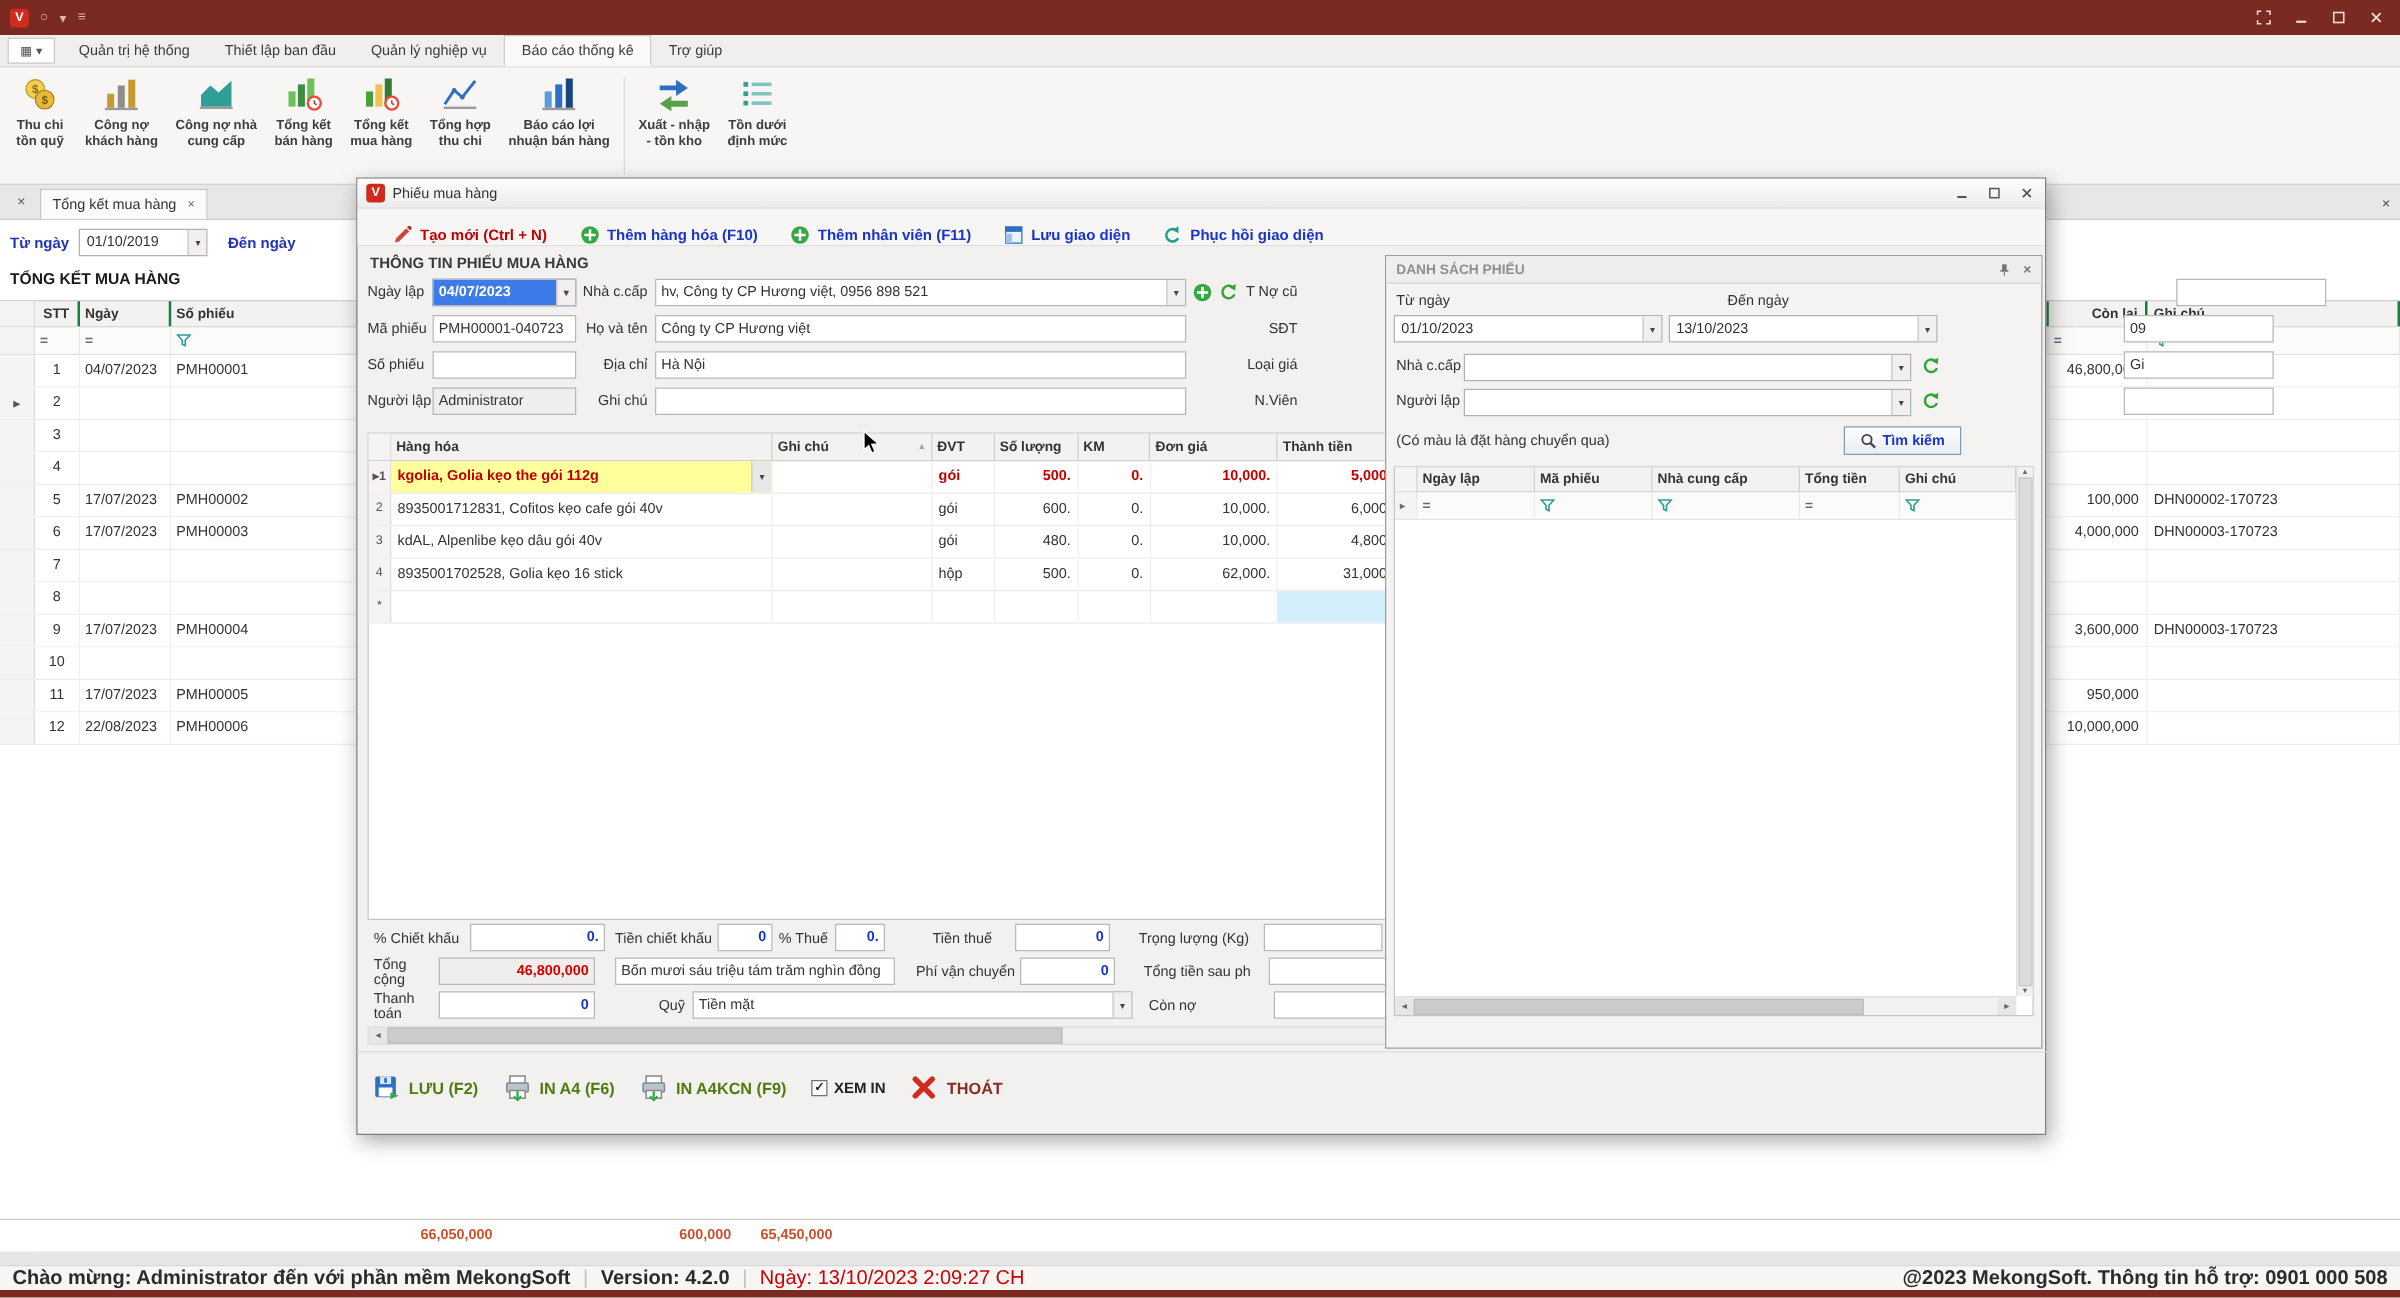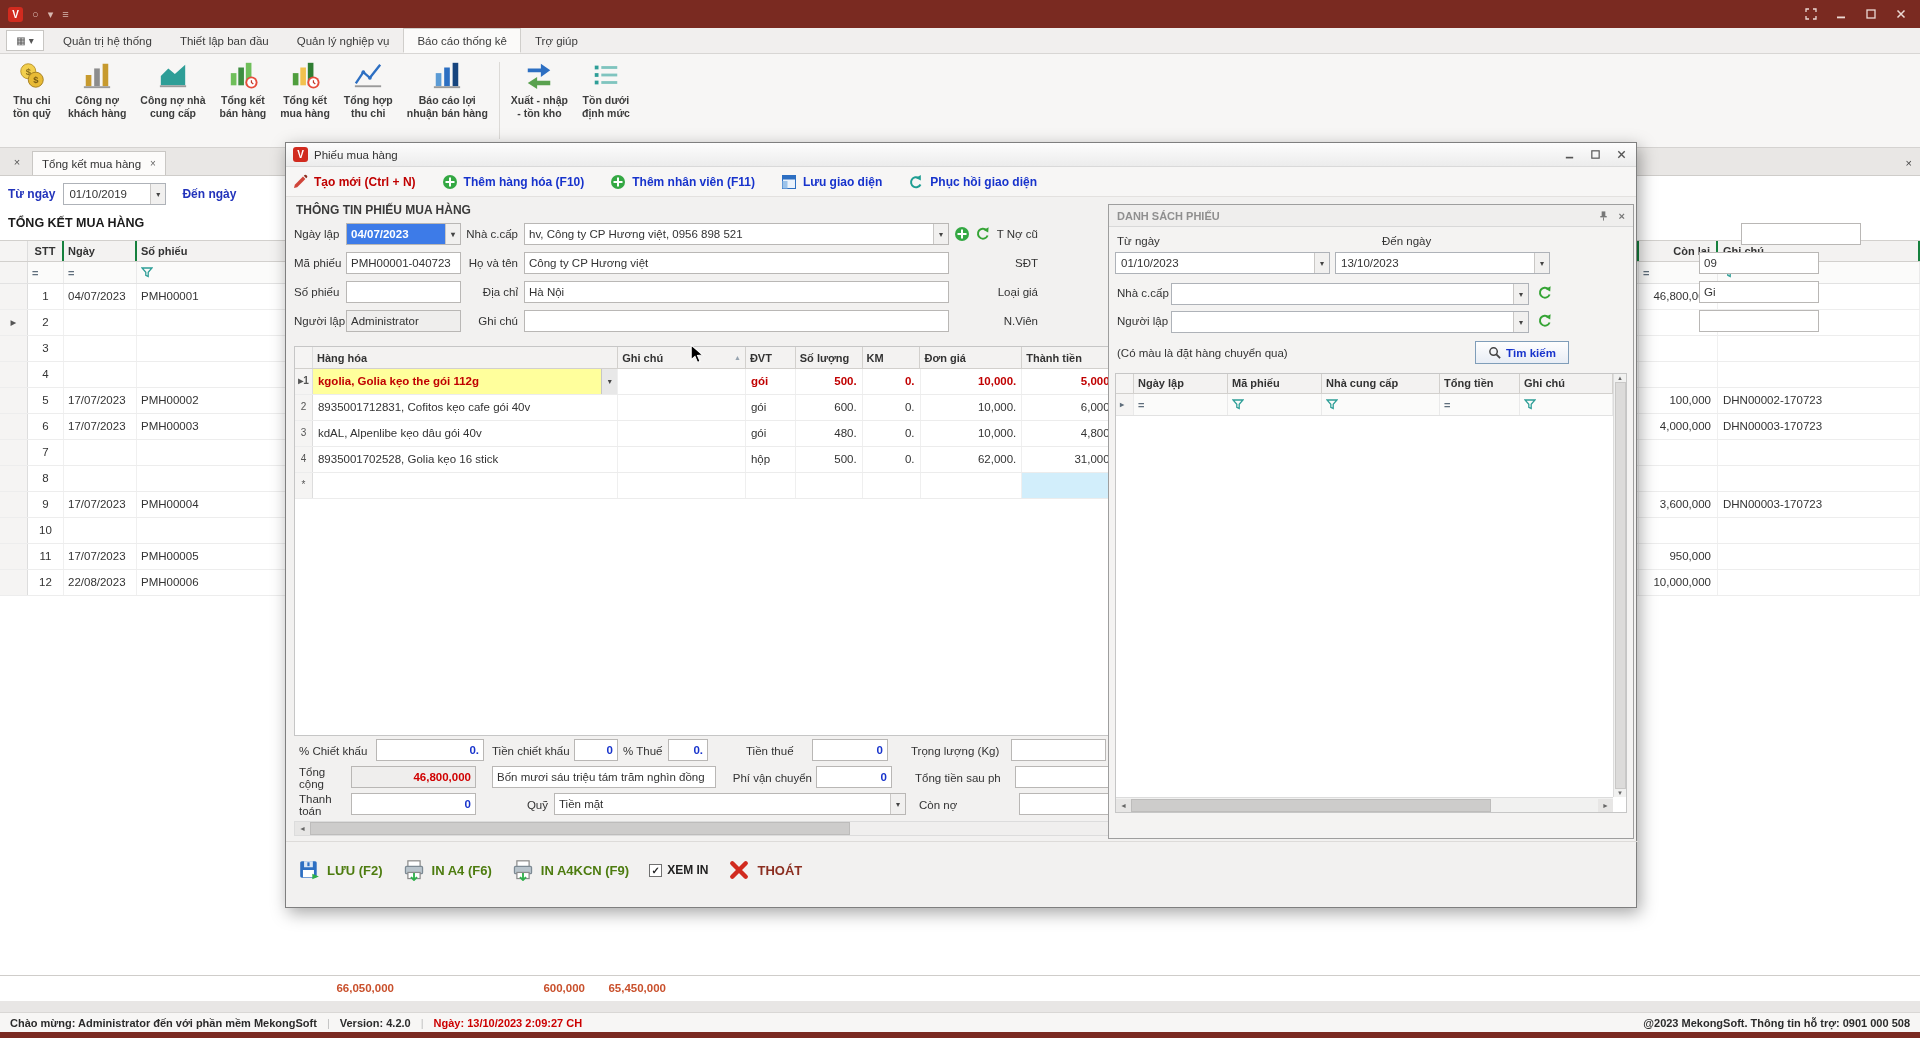--- a/index.html
+++ b/index.html
@@ -59,34 +59,34 @@
 .w-h1{width:1046px}
 .w-h2{width:115px}
 .w-h3{width:191px}
 .w-conlai{width:79px;text-align:right;padding-right:6px}
 .w-note{width:202px;padding-left:5px}
 .mfooter{position:absolute;left:0;top:799px;width:1920px;height:26px;border-top:1px solid #cfcdca;display:flex;background:#fff;font-weight:bold;color:#c9502c}
 .mfooter .c{border-right:none}
 .funnel{width:12px;height:11px}
 
 
-.sbar{position:absolute;left:0;top:1012px;width:1920px;height:20px;background:#f7f6f5;border-top:1px solid #d9d7d5;display:flex;align-items:center;padding:0 10px;gap:10px;font-size:11px}
+.sbar{position:absolute;left:0;top:1012px;width:1920px;height:20px;background:#f7f6f5;border-top:1px solid #d9d7d5;display:flex;align-items:center;padding:0 10px;gap:10px;font-size:16px}
 .sbar .b{font-weight:bold;color:#2b2b2b}
 .sbar .sep{color:#c0c0c0}
-.sbar .red{color:#cc0000;font-weight:bold}
+.sbar .red{color:#cc0000;font-weight:normal}
 .sbar .right{margin-left:auto;font-weight:bold;color:#2b2b2b}
 .redstrip{position:absolute;left:0;top:1032px;width:1920px;height:6px;background:#7a2a21}
 
 
 .dialog{position:absolute;left:285px;top:142px;width:1352px;height:766px;background:#f2f1f0;border:1px solid #7f7f7f;box-shadow:3px 5px 16px rgba(0,0,0,.35);z-index:10}
 .dlg-titlebar{height:24px;background:linear-gradient(#fdfdfd,#ececec);border-bottom:1px solid #d9d9d9;display:flex;align-items:center;padding:0 7px}
 .dlg-titlebar .ttl{margin-left:6px;font-size:11.5px;color:#333}
 .dlg-ctrls{margin-left:auto;display:flex;gap:10px;align-items:center}
 .dlg-ctrls .wbtn{width:16px;height:14px;display:flex;align-items:center;justify-content:center}
-.dlg-toolbar{height:30px;display:flex;align-items:center;gap:26px;padding:0 6px;background:#f7f6f5;border-bottom:1px solid #e3e1df}
+.dlg-toolbar{height:30px;display:flex;align-items:flex-end;gap:26px;padding:0 28px;background:#f7f6f5;border-bottom:1px solid #e3e1df}
 .tbi{display:flex;align-items:center;gap:6px;font-size:12px;font-weight:bold;color:#1733cc}
 .tbi.red{color:#c00000}
 .tbi svg{width:16px;height:16px}
 .dlg-section{position:absolute;top:60px;left:10px;font-weight:bold;font-size:12px;color:#3a3a3a}
 .dlg-form{position:absolute;top:80px;left:8px;width:840px}
 .fr{position:relative;display:flex;align-items:center;height:22px;margin-bottom:7px}
 .fl1{width:52px;font-size:11.5px}
 .fl2{width:63px;text-align:right;padding-right:6px;font-size:11.5px}
 .fi1{width:115px}
 .fi2{width:425px}

